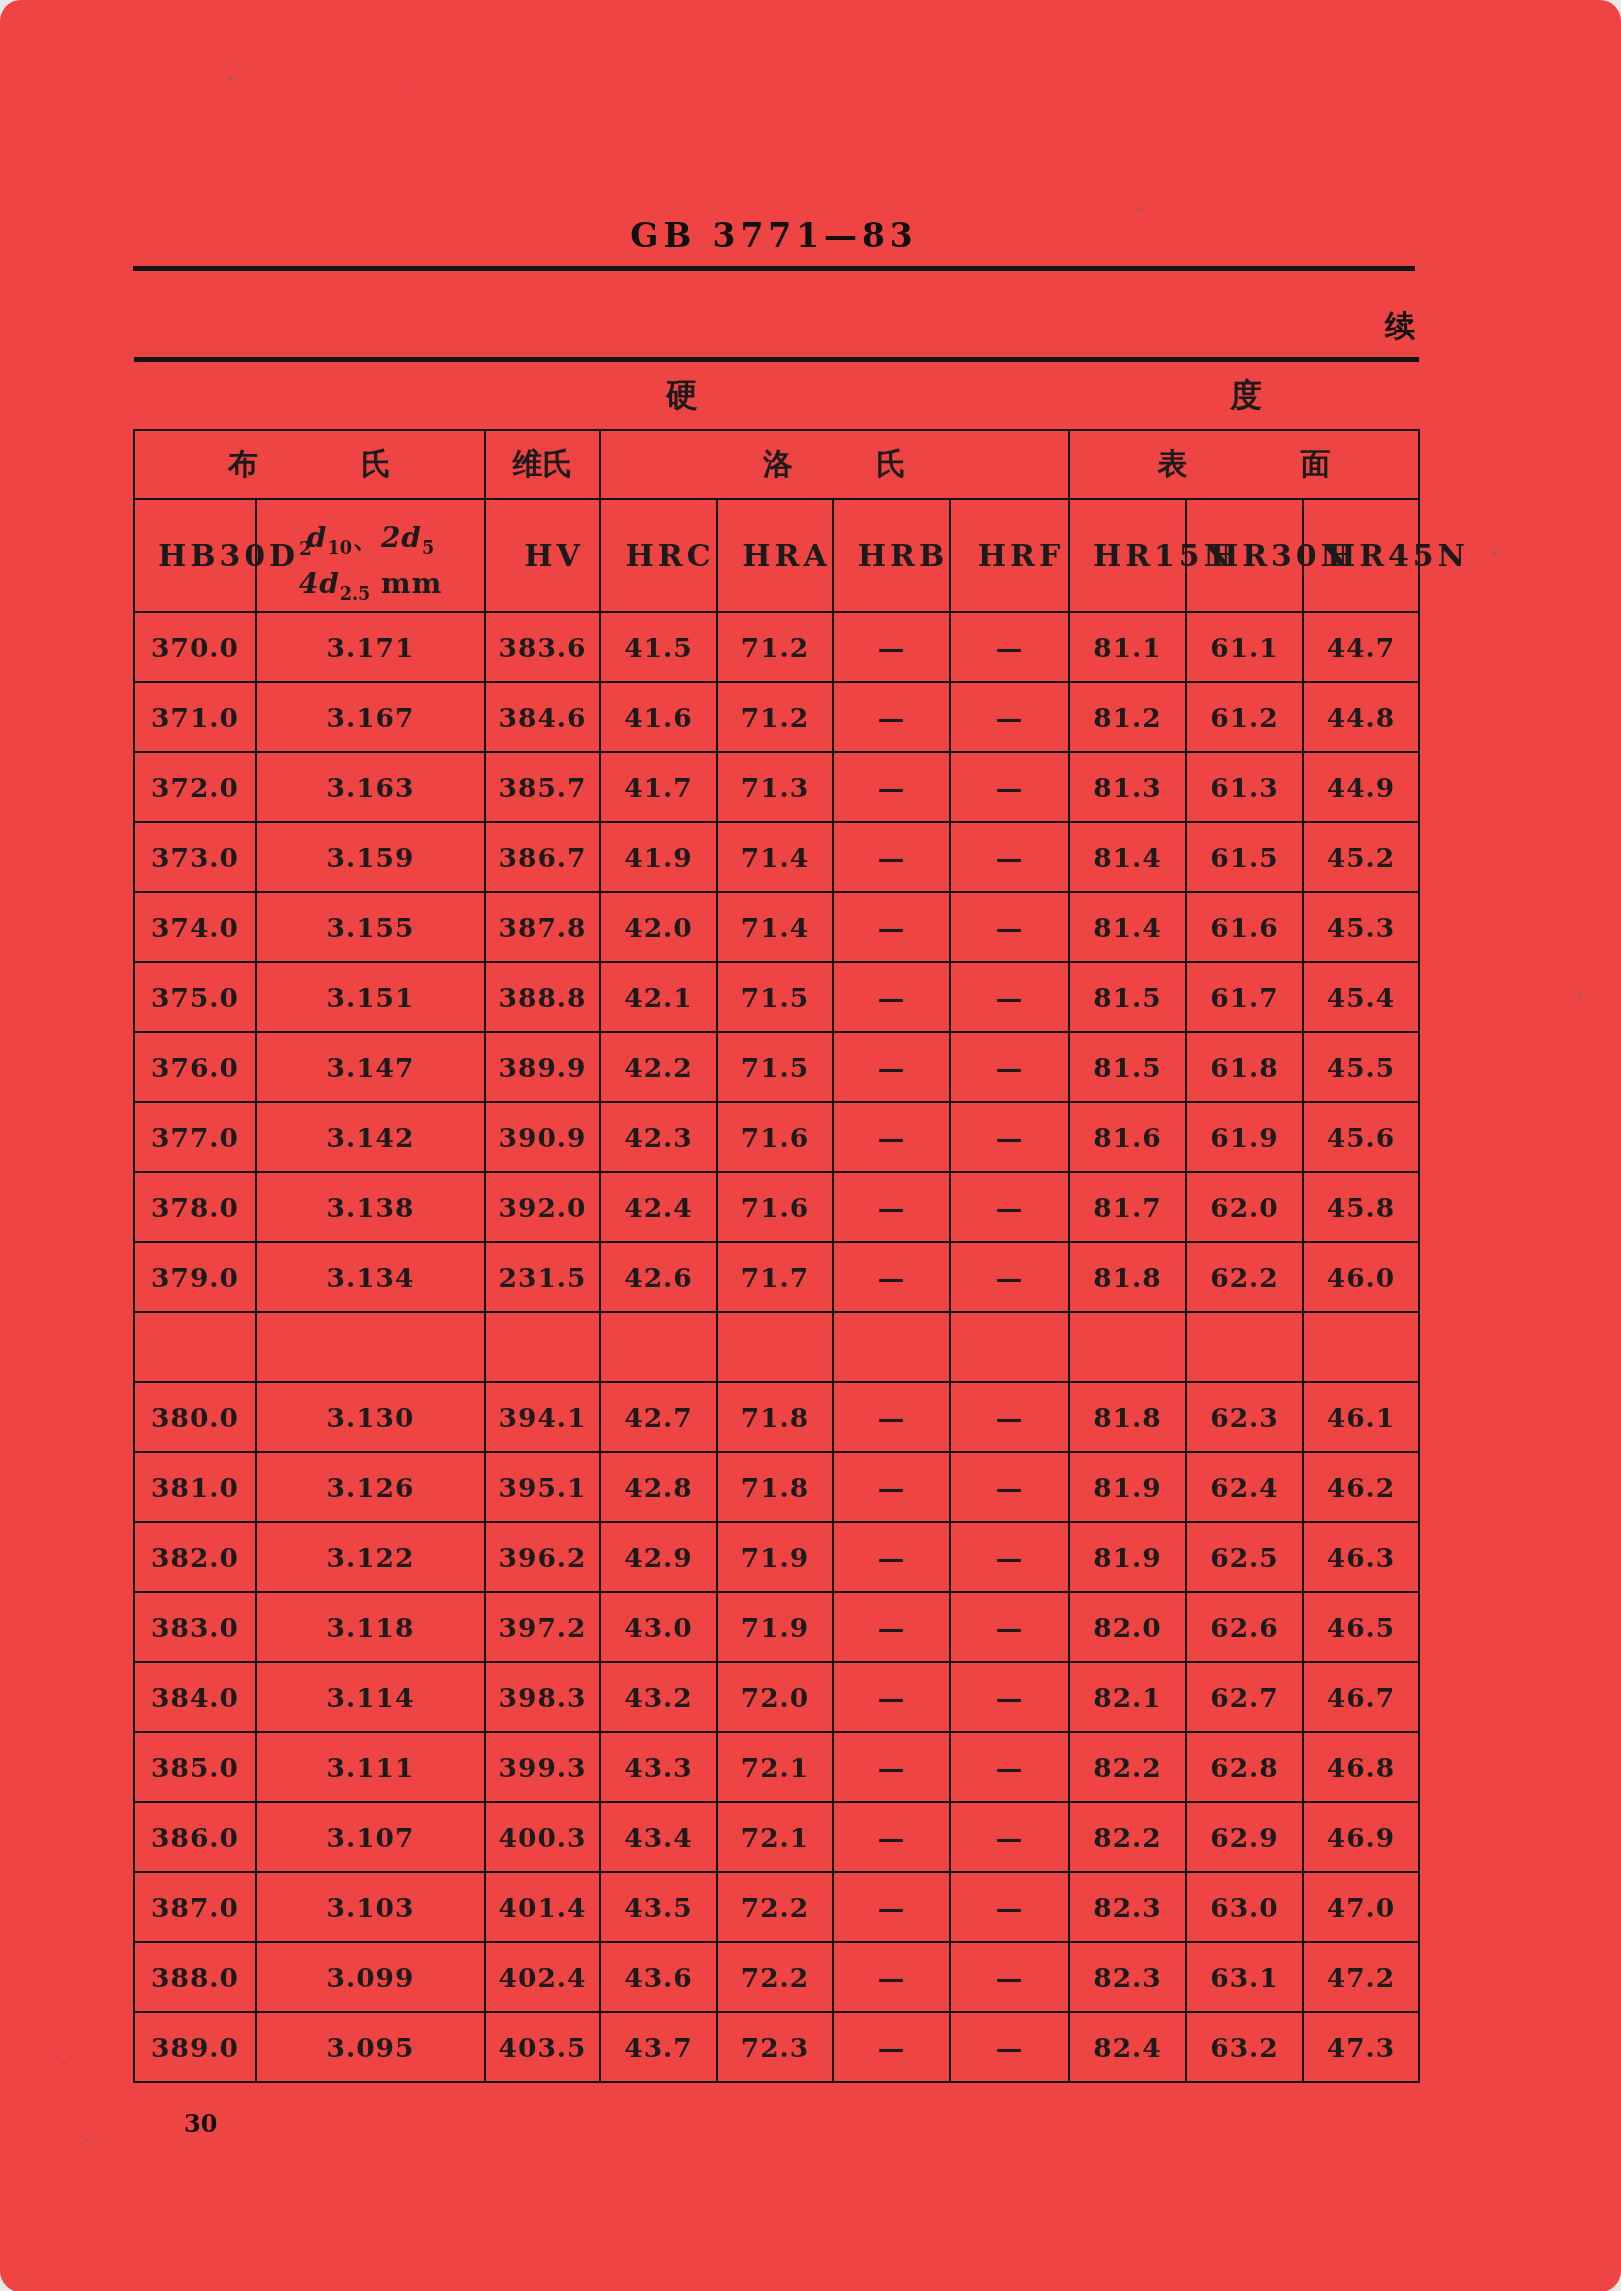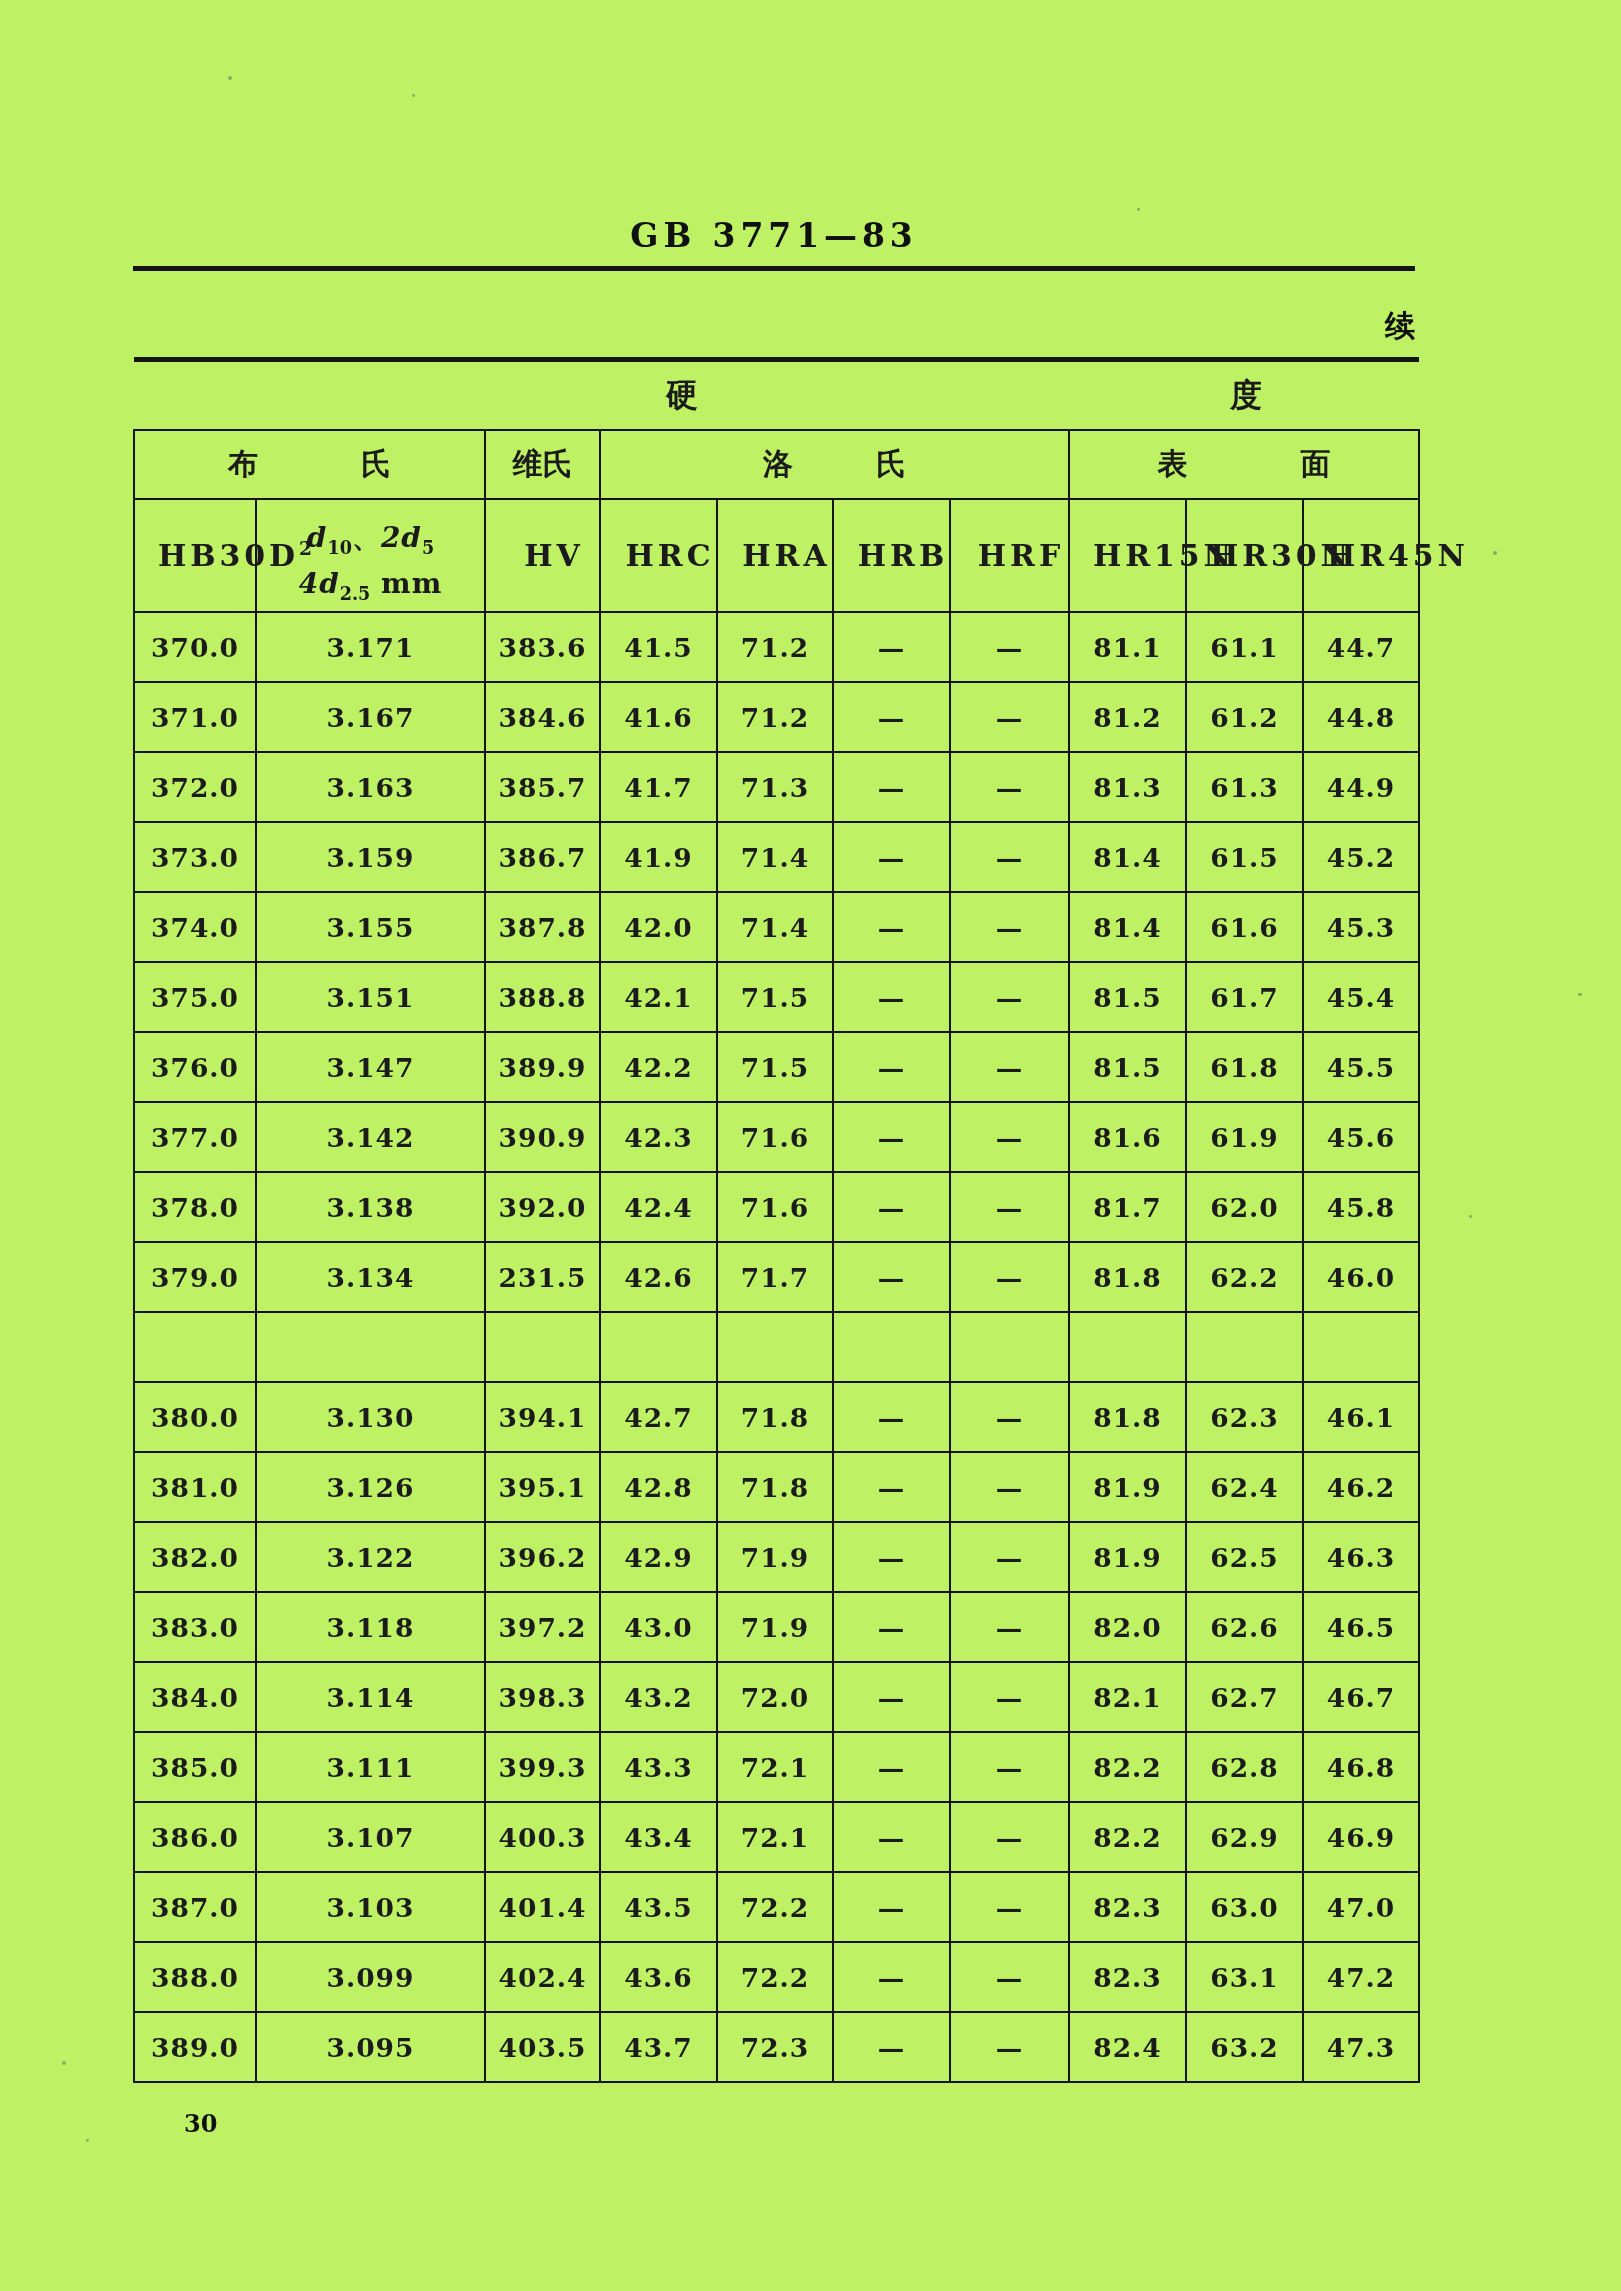--- a/index.html
+++ b/index.html
@@ -1,22 +1,23 @@
 <!DOCTYPE html>
 <html><head>
 <meta charset="utf-8">
 <style>
   html,body{margin:0;padding:0;background:#e8e8e6;}
   .sheet{
     position:relative;
     width:1621px;height:2292px;
-    background:#bef264;
+    background:#ef4444;
     font-family:"DejaVu Serif","Liberation Serif",serif;
     color:#161616;
     overflow:hidden;
+    border-radius:21px;
   }
   .doc-title{
     position:absolute;left:133px;top:216px;width:1282px;
     text-align:center;font-size:33px;font-weight:700;letter-spacing:4.9px;
     color:#101010;
   }
   .rule-top{
     position:absolute;left:133px;top:266px;width:1282px;height:4.9px;
     background:#141414;
   }

